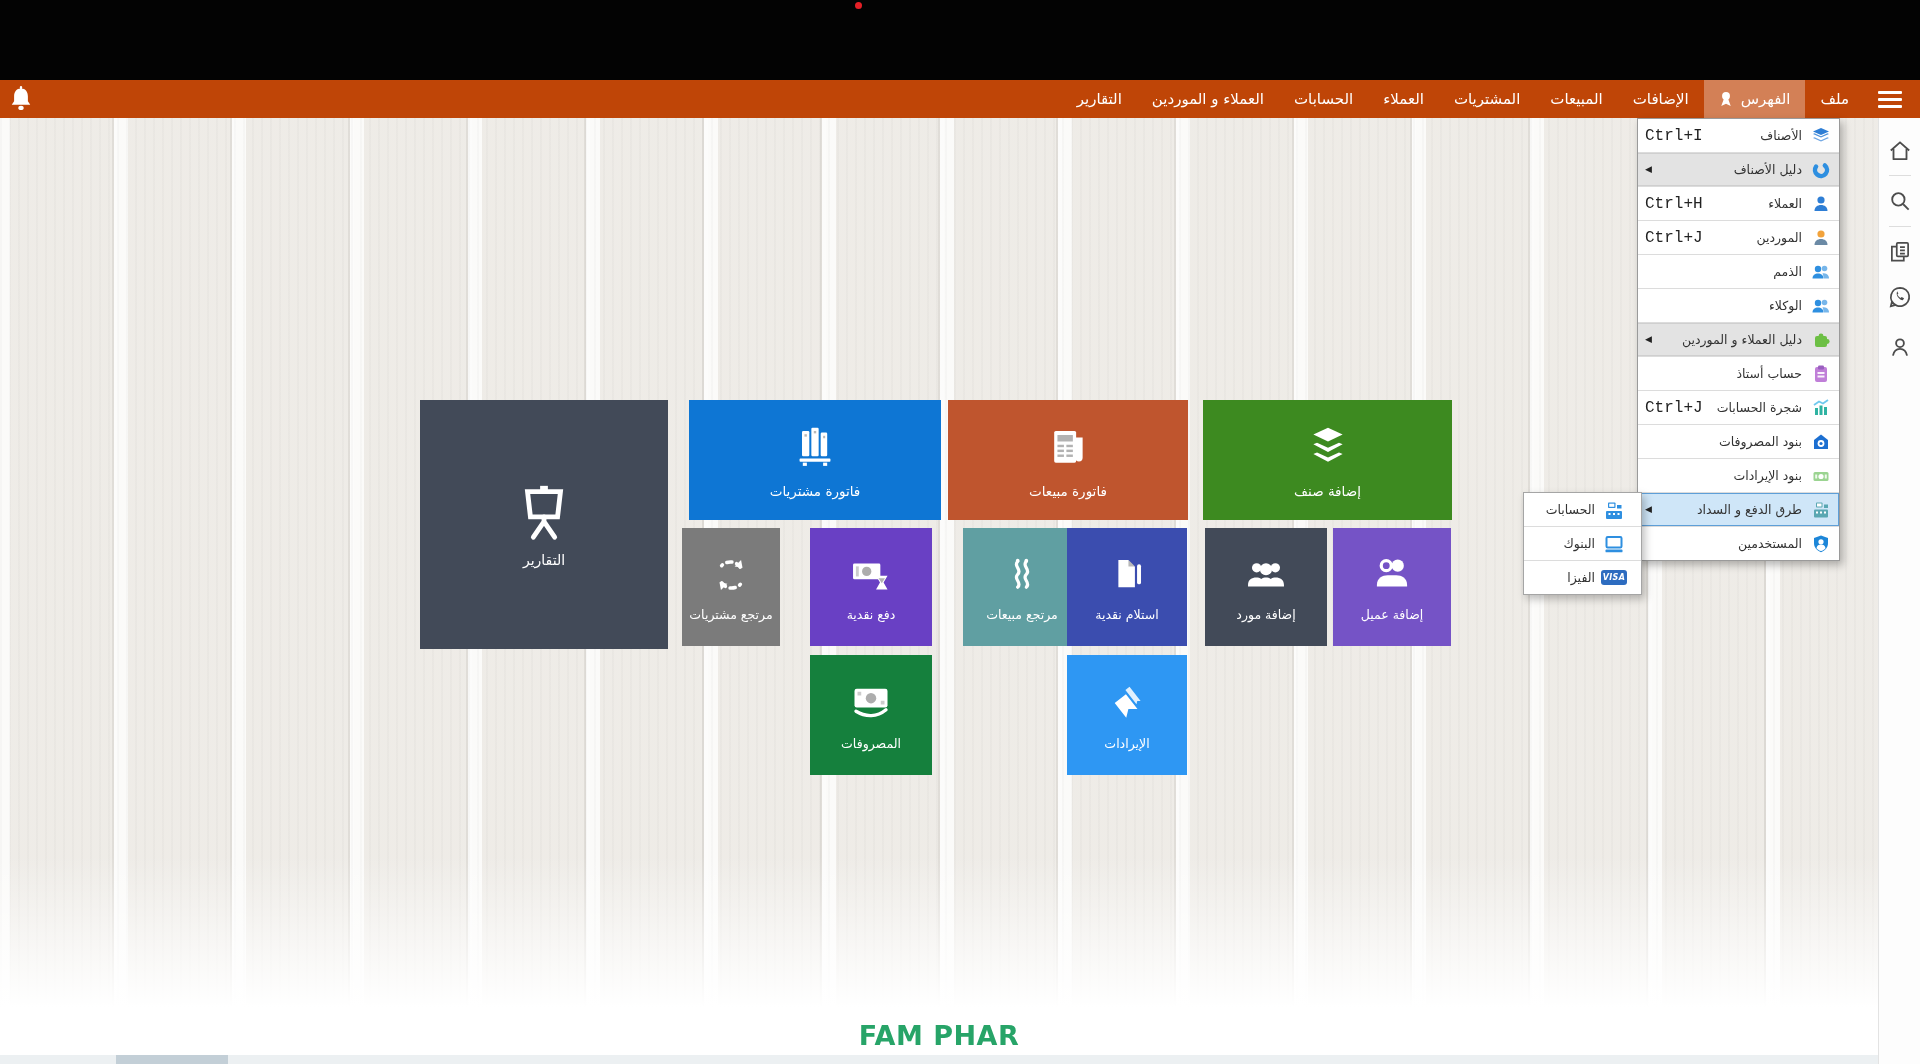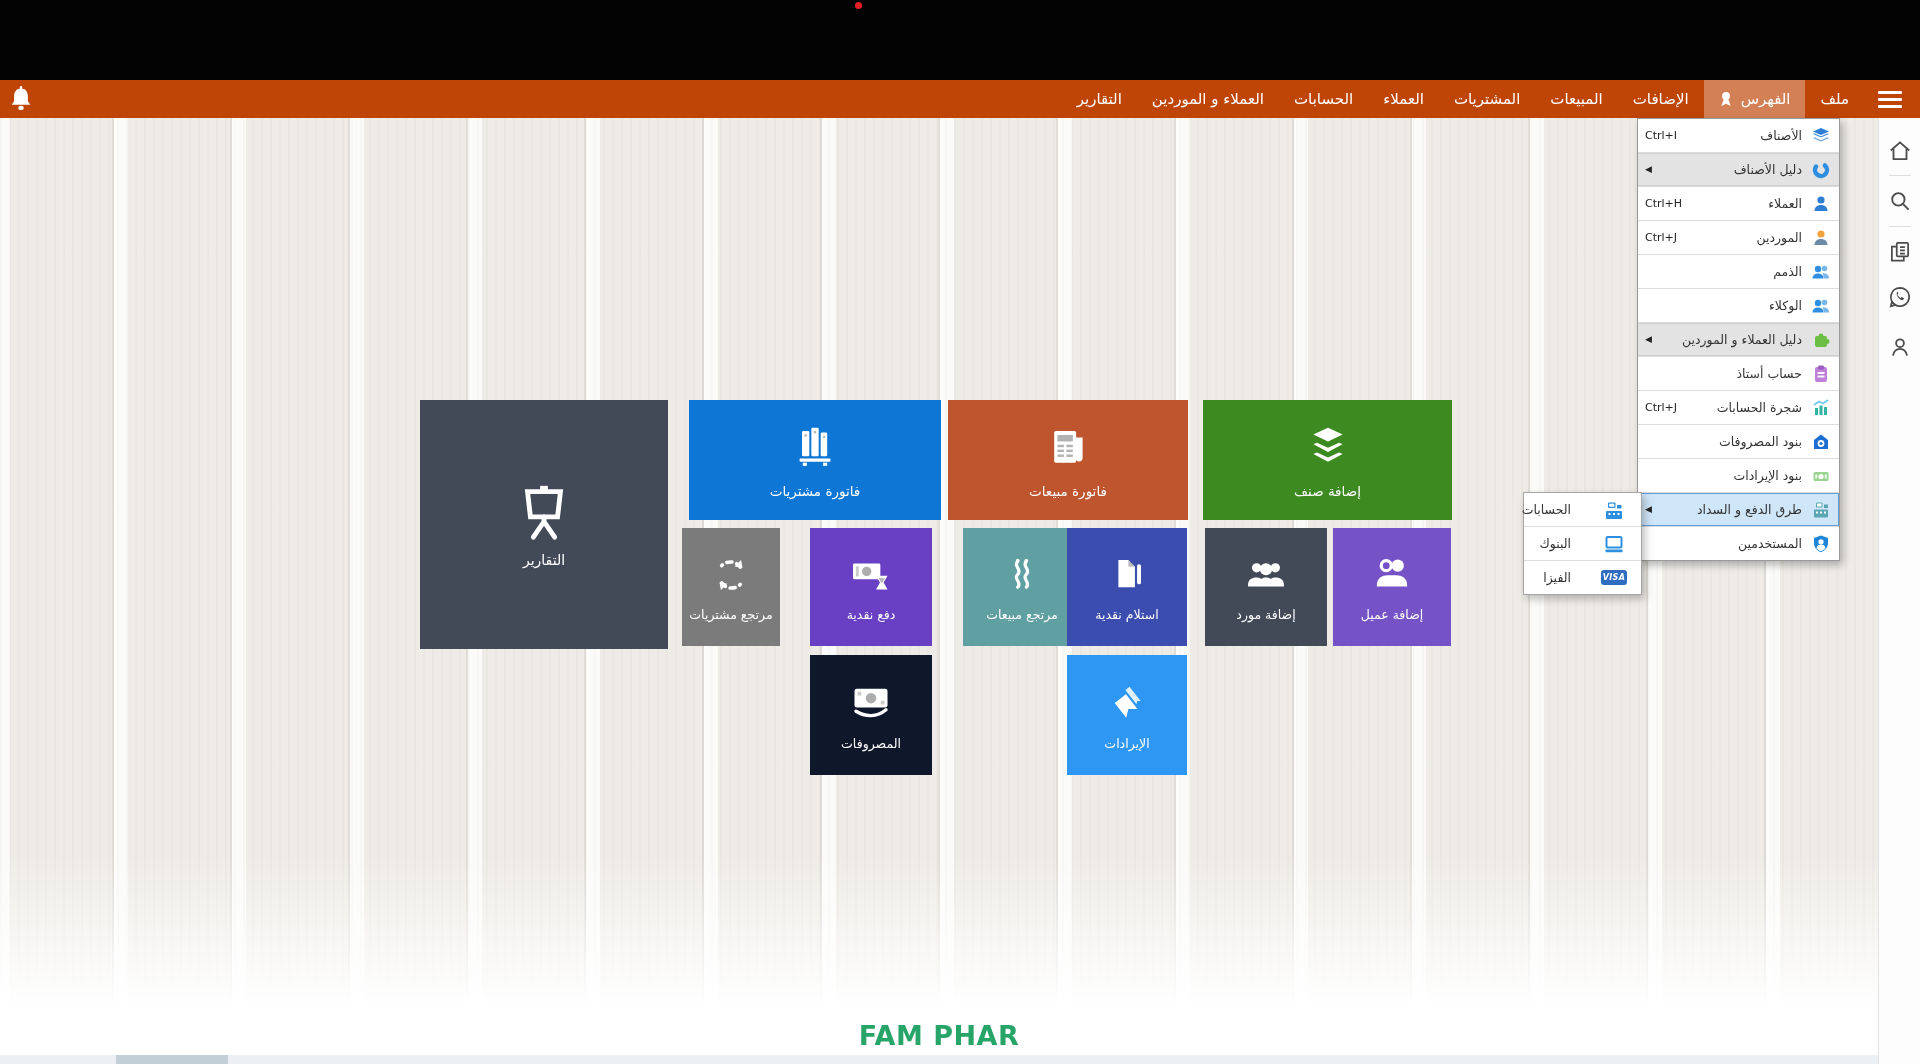--- a/index.html
+++ b/index.html
@@ -23,30 +23,30 @@
   .dropdown{position:absolute;left:1637px;top:118px;width:201px;background:#fff;
             border:1px solid #9a9a9a;box-shadow:3px 4px 8px rgba(0,0,0,.28);z-index:20;}
   .dd-row{height:33px;display:flex;direction:rtl;align-items:center;padding:0 7px;
           border-bottom:1px solid #dcdcdc;font-size:12.5px;color:#333;cursor:default;}
   .dd-row:last-child{border-bottom:none;}
   .dd-row.gray{background:#e3e3e3;box-shadow:inset 0 1px 0 #cfcfcf, inset 0 -1px 0 #cfcfcf;}
   .dd-row.selected{background:#cfe6f8;box-shadow:inset 0 0 0 1px #5e9fd8;}
   .dd-icon{width:22px;height:22px;margin-left:8px;flex:none;display:flex;align-items:center;justify-content:center;}
   .dd-label{white-space:nowrap;}
   .dd-spacer{flex:1;min-width:4px;}
-  .dd-shortcut{direction:ltr;unicode-bidi:isolate;font-size:11px;color:#222;white-space:nowrap;}
+  .dd-shortcut{direction:ltr;unicode-bidi:isolate;font-size:16px;color:#222;white-space:nowrap;font-family:Liberation Mono, monospace;}
   .dd-arrow{font-size:9px;color:#222;margin-right:6px;line-height:1;}
 
   
   .submenu{position:absolute;left:1523px;top:492px;width:117px;background:#fff;
            border:1px solid #a5a5a5;box-shadow:3px 4px 8px rgba(0,0,0,.25);z-index:21;}
   .sm-row{height:33px;display:flex;direction:rtl;align-items:center;padding:0 8px;
           border-bottom:1px solid #dcdcdc;font-size:12.5px;color:#333;cursor:default;}
   .sm-row:last-child{border-bottom:none;}
-  .sm-icon{width:38px;height:20px;margin-left:24px;flex:none;display:flex;align-items:center;justify-content:center;}
+  .sm-icon{width:38px;height:20px;margin-left:0;flex:none;display:flex;align-items:center;justify-content:center;}
   .visa-badge{width:26px;height:15px;background:#2d6cc0;border-radius:3px;color:#fff;
               font-size:8px;font-style:italic;font-weight:bold;display:flex;align-items:center;
               justify-content:center;letter-spacing:.3px;}
 
   
   .content{position:absolute;left:0;top:118px;width:1878px;height:946px;
     background-color:#f5f4f1;
     background-image:
       linear-gradient(180deg, rgba(255,255,255,0) 78%, #ffffff 94%),
       repeating-linear-gradient(90deg, rgba(0,0,0,0.018) 0 2px, rgba(0,0,0,0) 2px 9px),
@@ -255,21 +255,21 @@
 
   <div class="tile t-add-customer" style="background-color: rgb(117, 83, 198);">
     <svg width="48" height="46" viewBox="0 0 64 64">
       <circle cx="24" cy="19" r="7" fill="none" stroke="#fff" stroke-width="4.5"></circle>
       <circle cx="40" cy="19" r="8.5" fill="#fff"></circle>
       <path d="M11 46c0-9.5 7.5-13.5 15-13.5h12c7.5 0 15 4 15 13.5v2H11z" fill="#fff"></path>
     </svg>
     <span class="tile-label">إضافة عميل</span>
   </div>
 
-  <div class="tile t-expenses" style="background-color: #0f172a;">
+  <div class="tile t-expenses" style="background-color: #15803d;">
     <svg width="50" height="48" viewBox="0 0 64 64">
       <rect x="10" y="13" width="44" height="25" rx="3" fill="#fff"></rect>
       <circle cx="32" cy="25.5" r="7" fill="rgba(0,0,0,.32)"></circle>
       <rect x="14" y="17" width="5" height="5" fill="rgba(0,0,0,.2)"></rect>
       <rect x="45" y="29" width="5" height="5" fill="rgba(0,0,0,.2)"></rect>
       <path d="M12 43c13 8 28 8 40-2" stroke="#fff" stroke-width="4.5" fill="none" stroke-linecap="round"></path>
     </svg>
     <span class="tile-label">المصروفات</span>
   </div>
 

